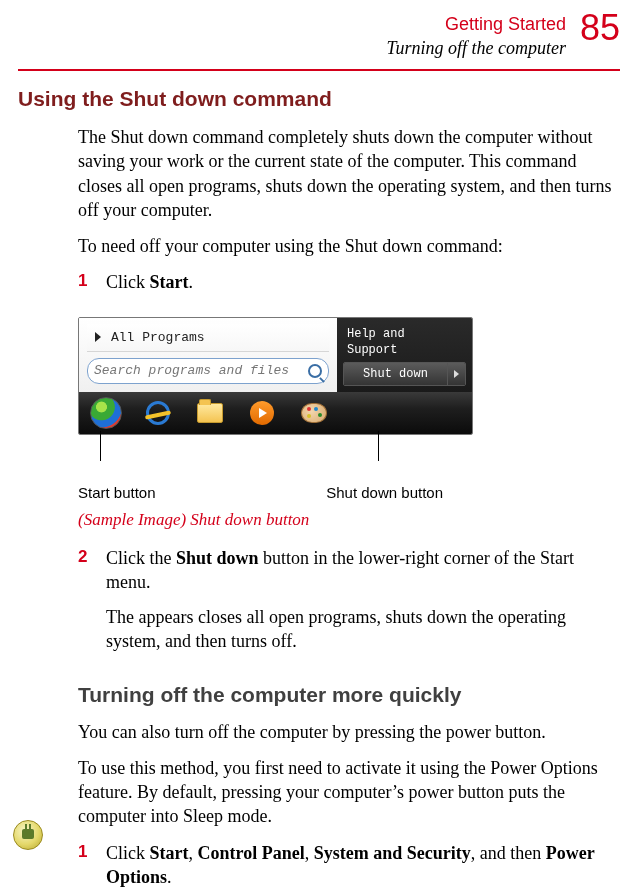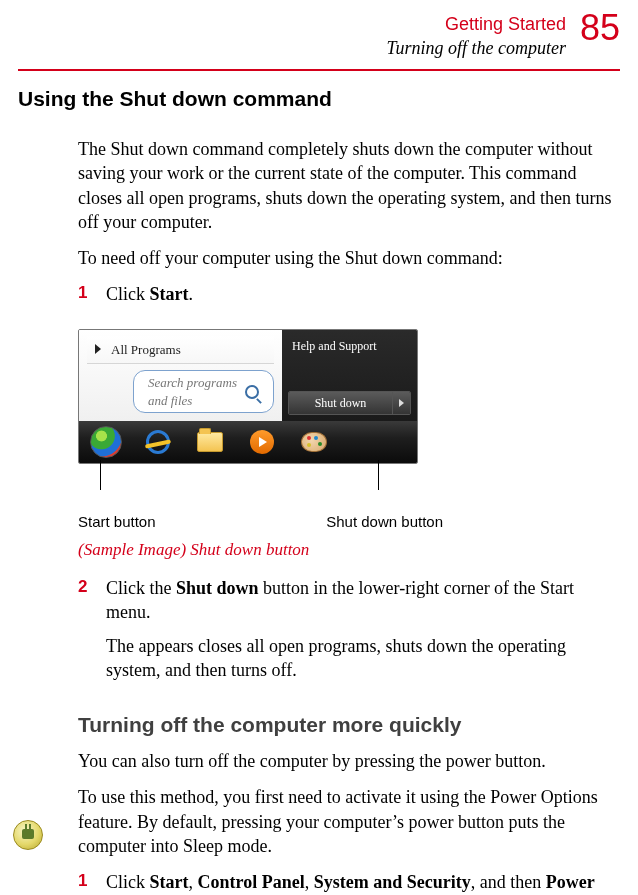--- a/index.html
+++ b/index.html
@@ -43,25 +43,25 @@
     font-weight: 400;
     line-height: 1;
     margin-top: -2px;
   }
   .rule {
     border: none;
     border-top: 2px solid #d4001a;
     margin-bottom: 14px;
   }
   .h2-red {
-    color: #000000;
+    color: #7f1d1d;
     font-family: Arial, Helvetica, sans-serif;
     font-weight: bold;
     font-size: 21px;
-    margin-bottom: 24px;
+    margin-bottom: 12px;
   }
   .h2-blue {
     color: #404040;
     font-family: Arial, Helvetica, sans-serif;
     font-weight: bold;
     font-size: 21px;
     margin: 18px 0 10px 60px;
   }
   .body-p {
     margin: 0 0 12px 60px;
@@ -81,26 +81,26 @@
   .step-body {
     flex: 1;
   }
   .step-body p { margin-bottom: 10px; }
   .b { font-weight: bold; }
   
   .figure-wrap {
     margin: 0 0 6px 60px;
   }
   .shot {
-    width: 340px;
+    width: 395px;
     background: linear-gradient(#fdfdfd, #f3f3f3);
     border: 1px solid #777;
     border-radius: 2px;
     overflow: hidden;
-    font-family: Liberation Serif, serif;
+    font-family: Liberation Mono, monospace;
     font-size: 13px;
     color: #222;
   }
   .shot-top {
     display: flex;
   }
   .shot-left {
     flex: 1;
     padding: 6px 8px 8px 8px;
     background: linear-gradient(#fff,#f0f0f0);
@@ -119,25 +119,24 @@
     border-top: 5px solid transparent;
     border-bottom: 5px solid transparent;
     border-left: 6px solid #222;
   }
   .searchbox {
     display: flex;
     align-items: center;
     justify-content: space-between;
     border: 1px solid #7da2ce;
     background: #fff;
-    padding: 3px 14px;
+    padding: 3px 6px;
     border-radius: 12px;
     color: #777;
     font-style: italic;
-    margin-left: 46px;
   }
   .mag-icon {
     width: 14px; height: 14px;
     border: 2px solid #3a6ea5;
     border-radius: 50%;
     position: relative;
     flex-shrink: 0;
   }
   .mag-icon::after {
     content: '';

